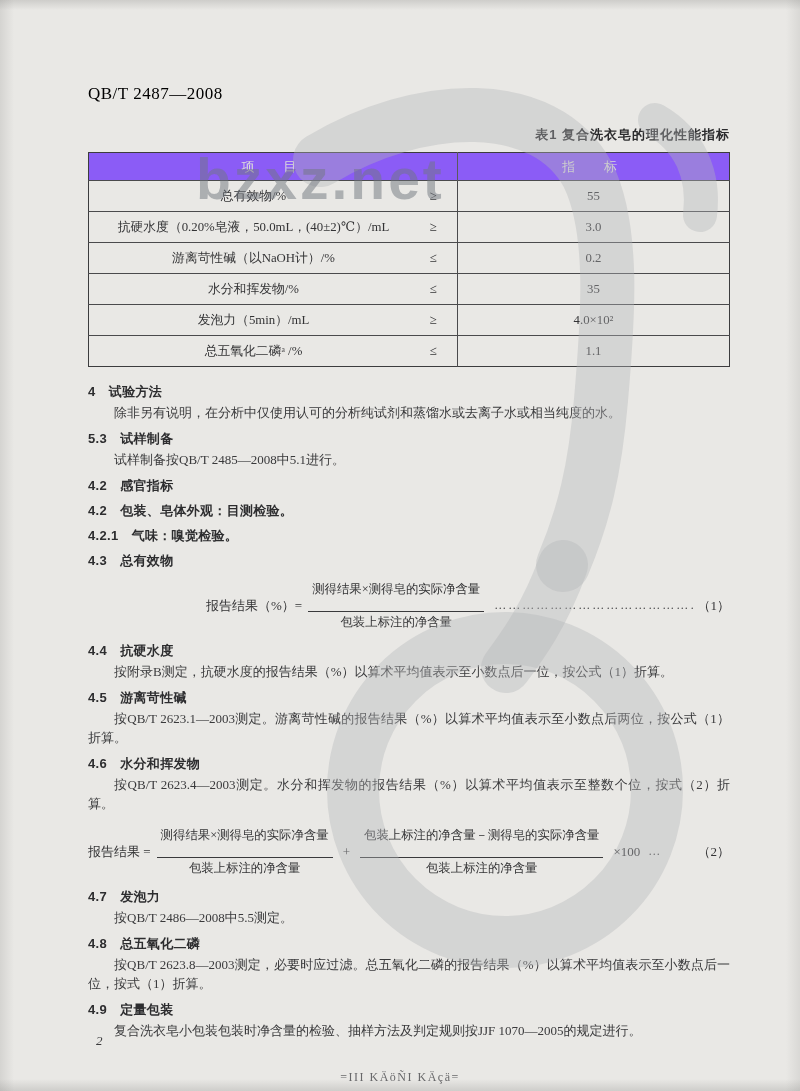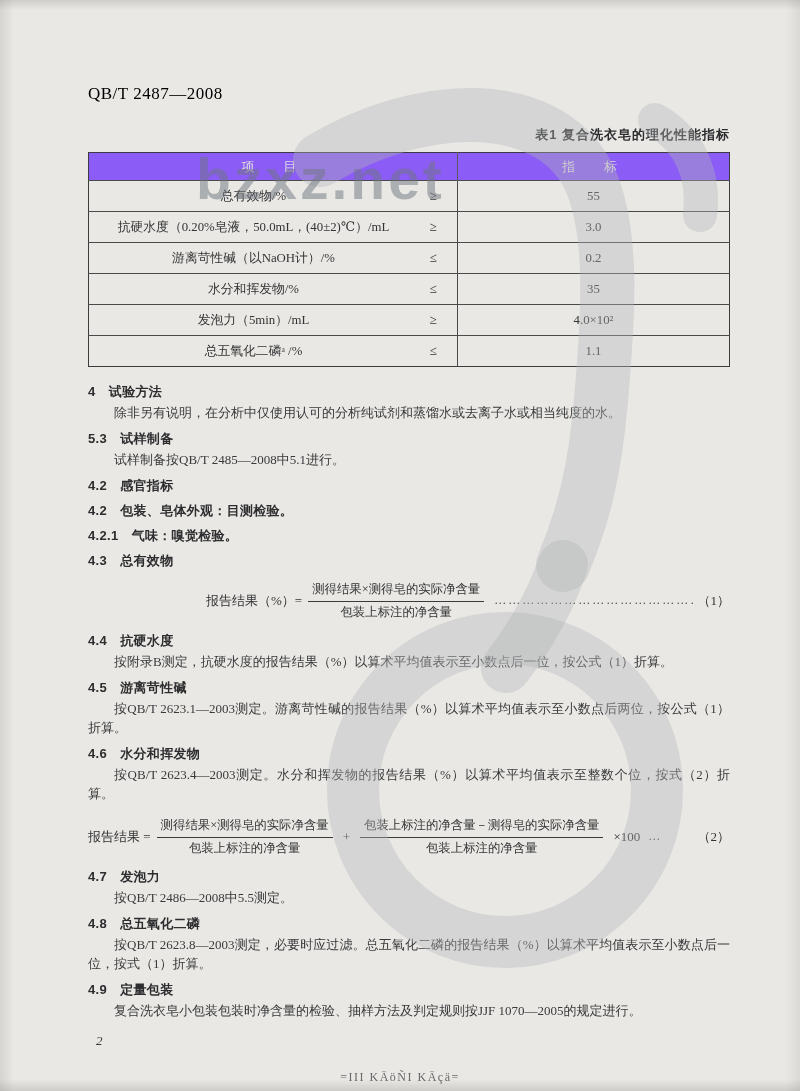--- a/index.html
+++ b/index.html
@@ -31,21 +31,21 @@
   .tfoot td{font-size:12.2px;padding-left:8px;height:24px;}
   .sec{margin-top:16px;}
   .h{font-family:"Liberation Sans","DejaVu Sans",sans-serif;font-weight:bold;font-size:13px;
      color:#2d2d2f;margin:8px 0 3px;letter-spacing:.3px;line-height:17px;}
   .p{font-size:13px;line-height:19px;text-indent:2em;margin:1px 0;text-align:justify;}
   .formula{display:flex;align-items:center;font-size:13px;color:#333335;}
   .formula1{margin:12px 0 12px 118px;}
   .formula2{margin:14px 0 12px 0;}
   .frac{display:inline-flex;flex-direction:column;text-align:center;vertical-align:middle;
     margin:0 6px;font-size:12.4px;line-height:16px;}
-  .frac .num{border-bottom:1.2px solid #3a3a3c;padding:0 4px 4px;}
+  .frac .num{border-bottom:1.2px solid #3a3a3c;padding:0 4px 14px;}
   .frac .den{padding-top:2px;}
   .f-dots{flex:1;overflow:hidden;white-space:nowrap;letter-spacing:2px;margin:0 4px;color:#4a4a4c;font-size:12px;}
   .f-label{white-space:nowrap;}
   .f-op{margin:0 4px;}
   .page-num{position:absolute;left:96px;bottom:42px;font-size:13px;font-style:italic;color:#3a3a3c;z-index:2;}
   .footer-wm{position:absolute;bottom:6px;left:0;width:100%;text-align:center;font-size:12px;
     color:#68686a;letter-spacing:1.5px;z-index:2;}
   .wm-bz{position:absolute;left:196px;top:146px;z-index:6;pointer-events:none;
     font-family:"Liberation Sans","DejaVu Sans",sans-serif;font-weight:bold;
     font-size:57px;letter-spacing:3px;color:rgba(112,118,126,.5);}

